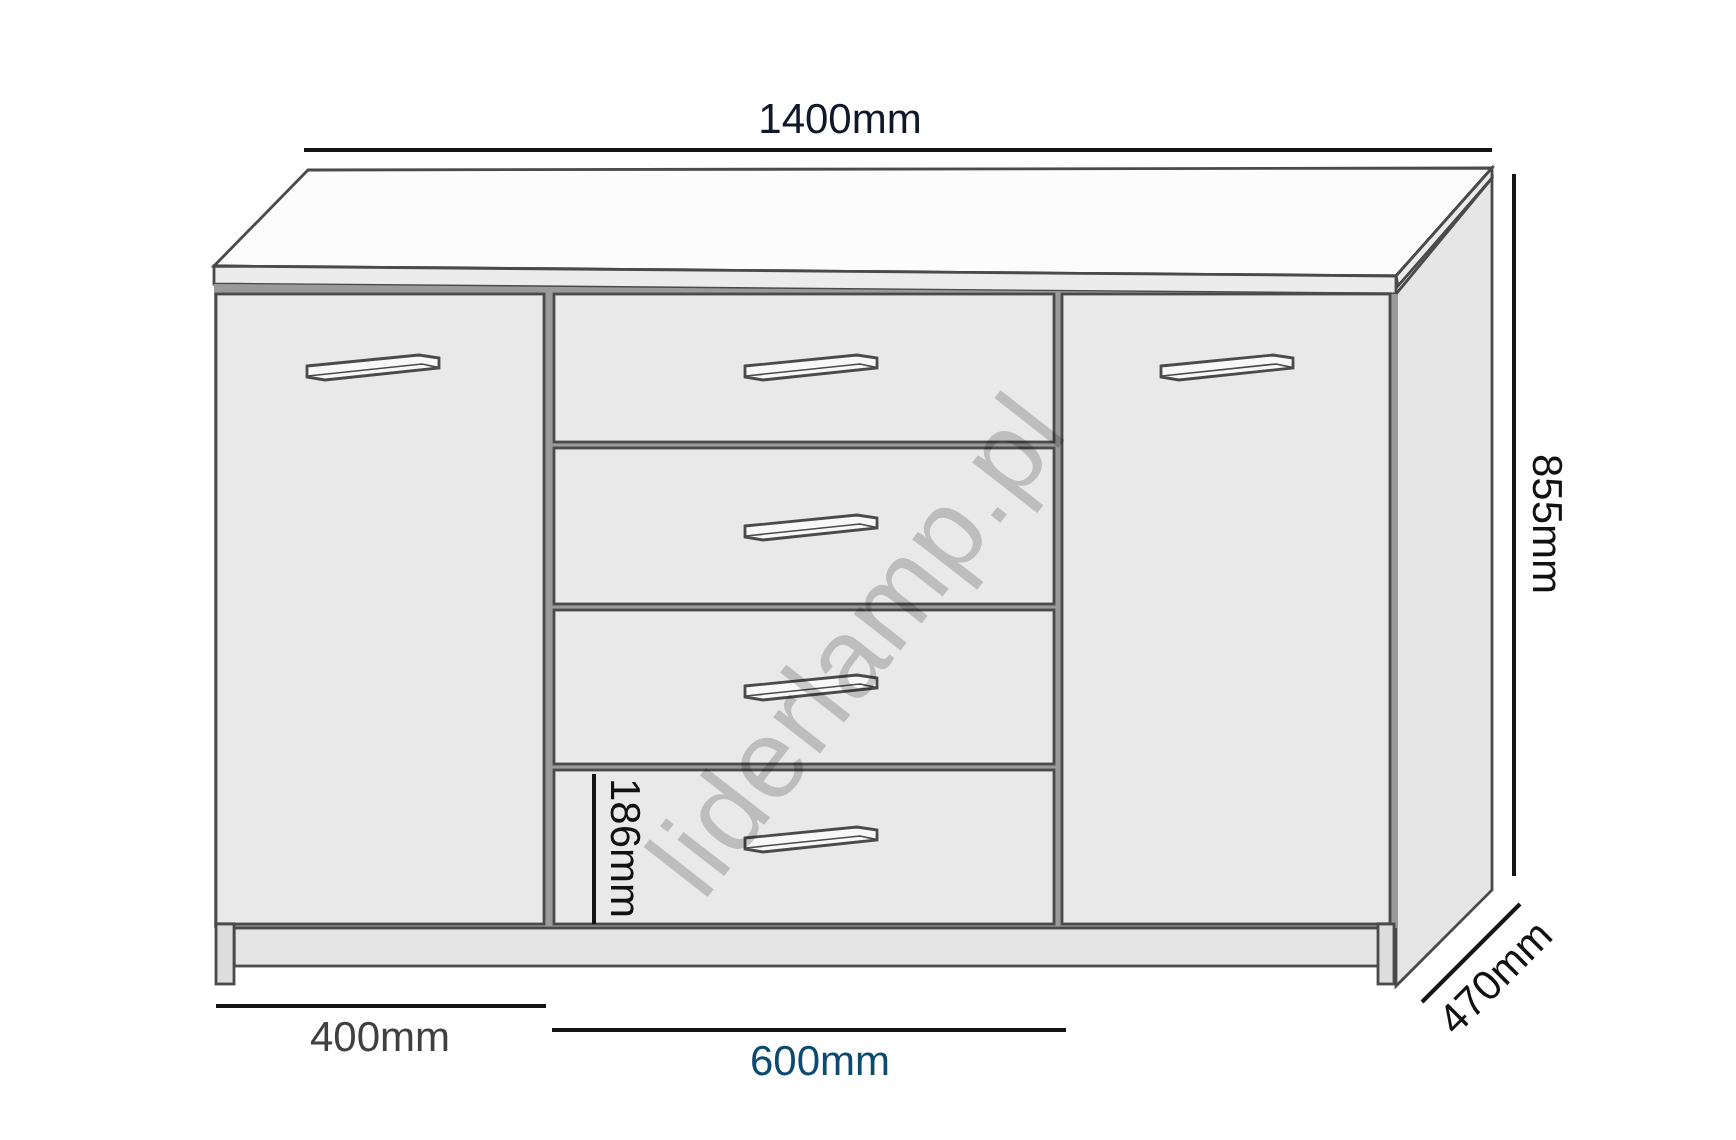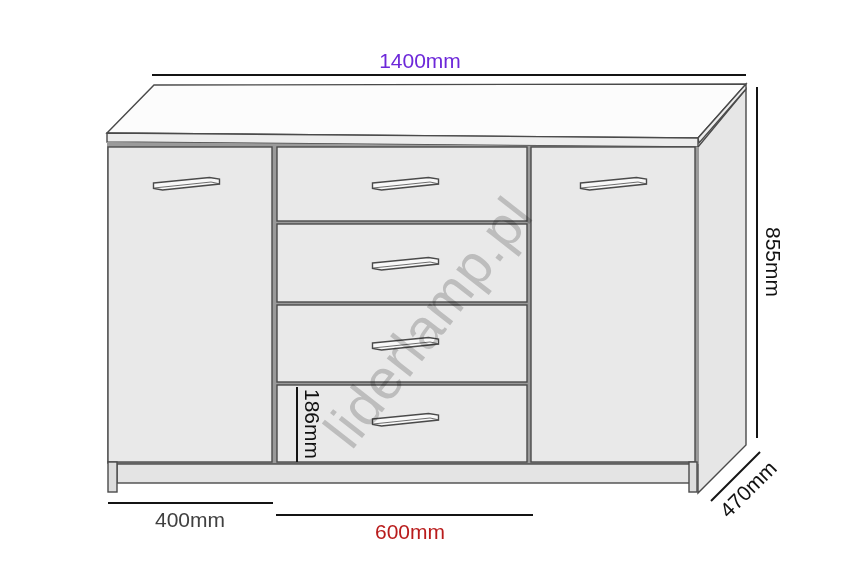--- a/index.html
+++ b/index.html
@@ -85,25 +85,25 @@
     <line class="dimline" x1="152" y1="75" x2="746" y2="75"></line>
     <line class="dimline" x1="757" y1="87" x2="757" y2="438"></line>
     <line class="dimline" x1="760" y1="452" x2="711" y2="501"></line>
     <line class="dimline" x1="108" y1="503" x2="273" y2="503"></line>
     <line class="dimline" x1="276" y1="515" x2="533" y2="515"></line>
     <line class="dimline" x1="297" y1="387" x2="297" y2="462"></line>
   </svg>
 
   <div id="watermark" style="color: rgb(207, 207, 207);">liderlamp.pl</div>
 
-  <div class="dim-label" style="left: 420px; top: 60px; color: #6d28d9;">1400mm</div>
+  <div class="dim-label" style="left: 420px; top: 60px; color: #0f172a;">1400mm</div>
 
   <div class="dim-label rot90" style="left: 773px; top: 262px; color: rgb(17, 17, 17);">855mm</div>
 
   <div class="dim-label rot-45" style="left: 748px; top: 489px; color: rgb(17, 17, 17);">470mm</div>
 
   <div class="dim-label" style="left: 190px; top: 519px; color: #404040;">400mm</div>
 
-  <div class="dim-label" style="left: 410px; top: 531px; color: #b91c1c;">600mm</div>
+  <div class="dim-label" style="left: 410px; top: 531px; color: #0c4a6e;">600mm</div>
 
   <div class="dim-label rot90" style="left: 312px; top: 424px; color: rgb(17, 17, 17);">186mm</div>
 
 </div>
 
 </body></html>

